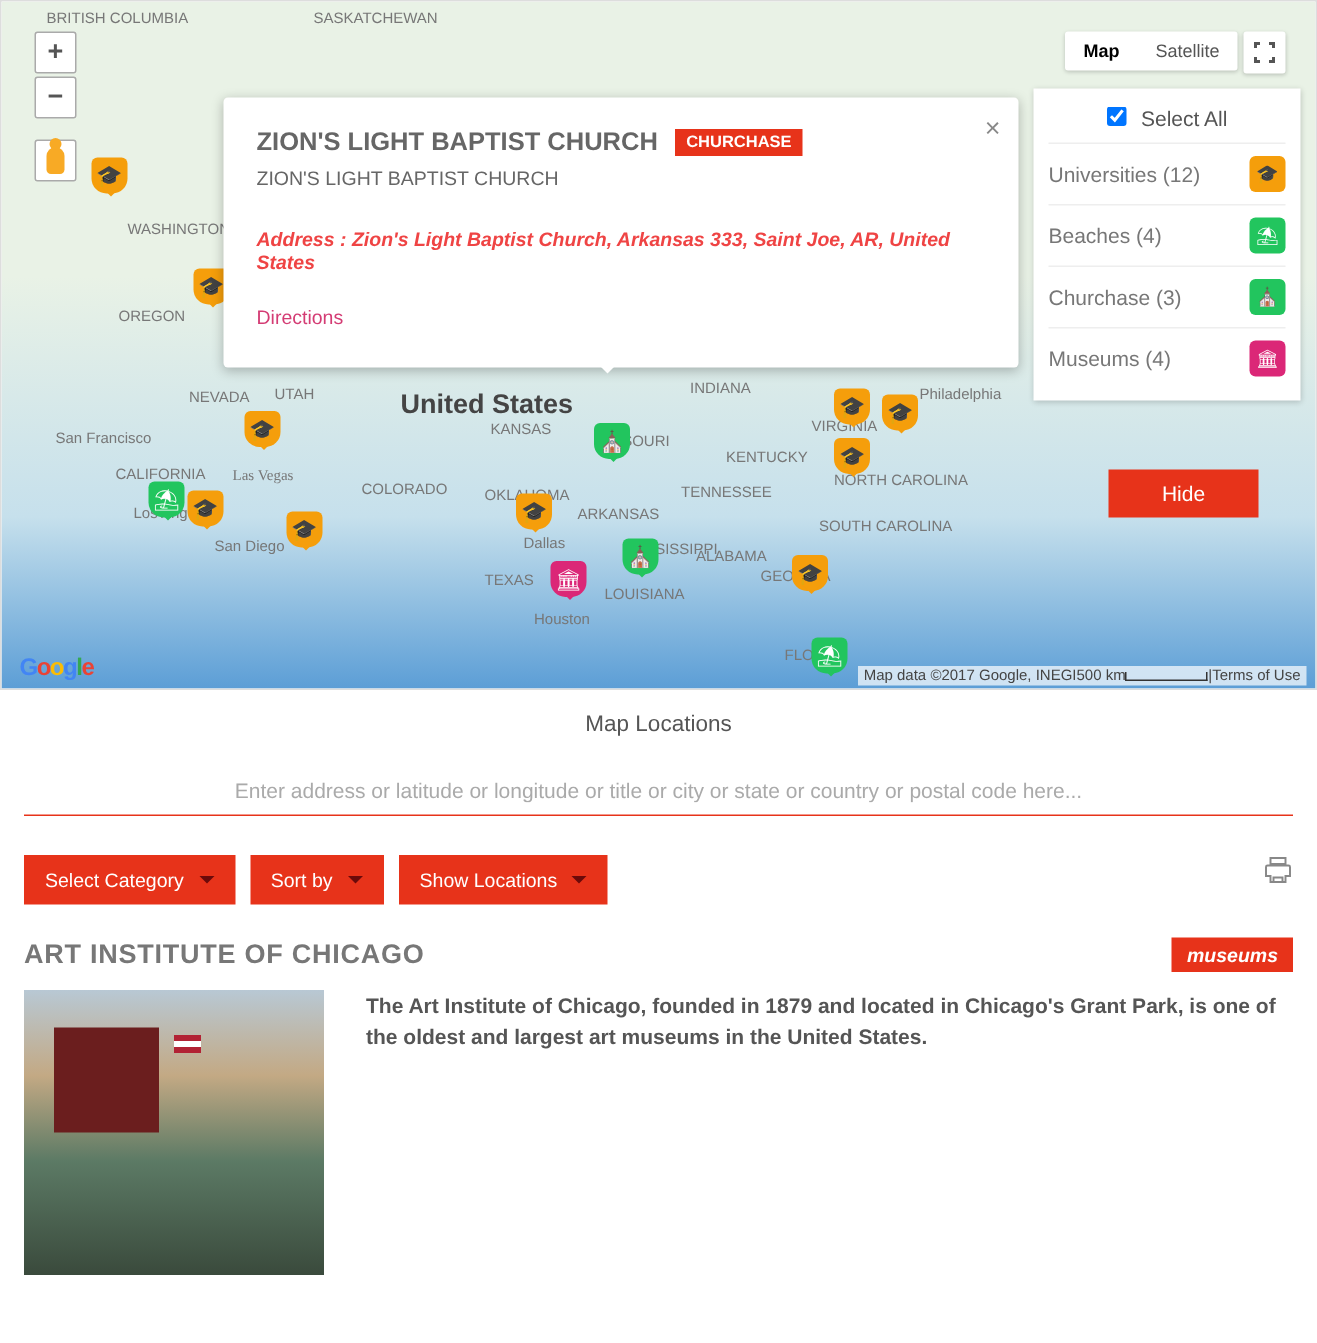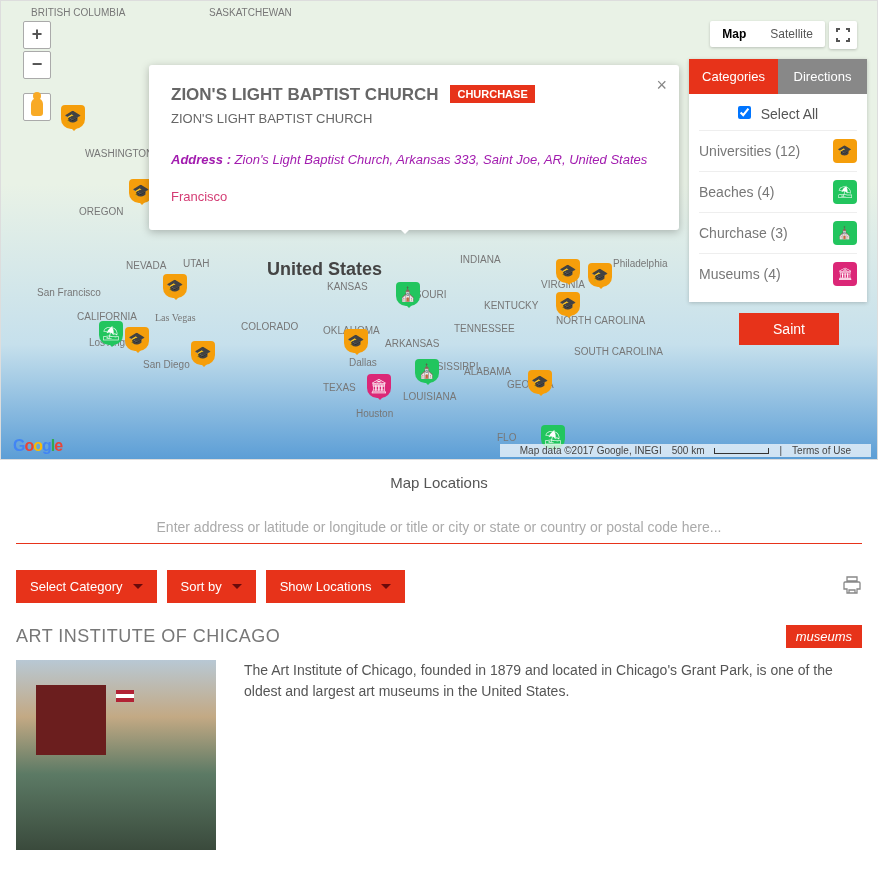--- a/index.html
+++ b/index.html
@@ -31,45 +31,45 @@
   .ic-orange { background:#f59e0b; }
   .ic-green { background:#22c55e; }
   .ic-pink { background:#db2777; }
   .hide-btn { display:block; margin:8px auto 0; width:100px; background:#e7331a; color:#fff; text-align:center; padding:8px 0; border:none; cursor:pointer; font-size:14px; position:absolute; top:304px; right:38px; }
   .infowin { position:absolute; top:64px; left:148px; width:530px; background:#fff; border-radius:3px; box-shadow:0 2px 8px rgba(0,0,0,.25); padding:20px 22px 26px; }
   .infowin::after { content:''; position:absolute; bottom:-14px; left:246px; border:10px solid transparent; border-top-color:#fff; }
   .iw-close { position:absolute; top:10px; right:12px; color:#888; cursor:pointer; font-size:18px; }
   .iw-title { font-size:17px; font-weight:bold; color:#666; display:inline; }
   .iw-badge { display:inline-block; background:#e7331a; color:#fff; font-size:11px; font-weight:bold; padding:3px 7px; margin-left:8px; vertical-align:2px; }
   .iw-sub { font-size:13px; color:#666; margin-top:6px; }
-  .iw-addr { margin-top:26px; font-size:13px; color:#a21caf; }
+  .iw-addr { margin-top:26px; font-size:13px; color:#ef4444;font-weight:bold; }
   .iw-addr b { font-style:italic; }
   .iw-addr span { font-style:italic; }
   .iw-link { display:inline-block; margin-top:22px; color:#d43c74; font-size:13px; cursor:pointer; }
   .marker { position:absolute; width:24px; height:24px; border-radius:4px 4px 10px 10px; display:flex; align-items:center; justify-content:center; color:#fff; pointer-events:auto; cursor:pointer; }
   .marker::after { content:''; position:absolute; bottom:-8px; left:7px; border:6px solid transparent; }
   .marker.m-orange::after { border-top-color:#f59e0b; }
   .marker.m-green::after { border-top-color:#22c55e; }
   .marker.m-pink::after { border-top-color:#db2777; }
   .m-orange { background:#f59e0b; }
   .m-green { background:#22c55e; }
   .m-pink { background:#db2777; }
-  .attrib { position:absolute; bottom:2px; right:6px; font-size:10px; color:#444; display:flex; gap:10px; align-items:center; background:rgba(255,255,255,.7); padding:1px 20px; }
+  .attrib { position:absolute; bottom:2px; right:6px; font-size:10px; color:#444; display:flex; align-items:center; background:rgba(255,255,255,.7); padding:1px 4px; }
   .scale-bar { width:55px; height:6px; border-left:1px solid #333; border-right:1px solid #333; border-bottom:1px solid #333; }
   .google-logo { position:absolute; bottom:4px; left:12px; font-size:16px; font-weight:bold; letter-spacing:-1px; }
   .google-logo span:nth-child(1){color:#4285F4;} .google-logo span:nth-child(2){color:#EA4335;} .google-logo span:nth-child(3){color:#FBBC05;} .google-logo span:nth-child(4){color:#4285F4;} .google-logo span:nth-child(5){color:#34A853;} .google-logo span:nth-child(6){color:#EA4335;}
   .section-title { padding:14px 16px 0; color:#555; font-size:15px;text-align:center; }
   .search-wrap { padding:20px 16px 6px; }
   .search-input { width:100%; border:none; border-bottom:1px solid #e7331a; padding:8px 2px; font-size:14px; color:#555; outline:none;text-align:center; }
   .search-input::placeholder { color:#aaa; }
-  .controls { display:flex; gap:10px; padding:20px 16px 6px; align-items:center; }
+  .controls { display:flex; gap:10px; padding:20px 16px 6px; align-items:flex-start; }
   .ctrl-btn { background:#e7331a; color:#fff; border:none; padding:9px 14px; font-size:13px; cursor:pointer; display:flex; align-items:center; gap:10px; }
   .caret { width:0; height:0; border:5px solid transparent; border-top-color:#6b0a0a; margin-top:4px; }
   .print-icon { margin-left:auto; color:#888; cursor:pointer; }
-  .result { padding:16px 16px 4px; }
+  .result { padding:16px 16px 4px;font-weight:bold; }
   .result-head { display:flex; justify-content:space-between; align-items:center; }
   .result-title { font-size:18px; color:#777; letter-spacing:.5px; }
   .result-badge { background:#e7331a; color:#fff; font-style:italic; font-size:13px; padding:4px 10px; }
   .result-body { display:flex; gap:28px; margin-top:12px; }
   .thumb { width:200px; height:190px; background:linear-gradient(180deg,#b8c8d4 0%,#c3a984 30%,#5c7a65 60%,#3a4a3c 100%); position:relative; flex-shrink:0; }
   .thumb::before { content:''; position:absolute; top:30px; left:100px; width:18px; height:12px; background:linear-gradient(180deg,#b22234 33%,#fff 33%,#fff 66%,#b22234 66%); }
   .thumb::after { content:''; position:absolute; top:25px; left:20px; width:70px; height:70px; background:#6b1e1e; }
   .result-desc { color:#555; font-size:14px; line-height:1.5; }
 </style>
 </head>
@@ -91,34 +91,34 @@
   <div class="map-label" style="top:324px;left:322px;">OKLAHOMA</div>
   <div class="map-label" style="top:337px;left:384px;">ARKANSAS</div>
   <div class="map-label" style="top:381px;left:322px;">TEXAS</div>
   <div class="map-label" style="top:390px;left:402px;">LOUISIANA</div>
   <div class="map-label" style="top:288px;left:396px;">MISSOURI</div>
   <div class="map-label" style="top:322px;left:453px;">TENNESSEE</div>
   <div class="map-label" style="top:299px;left:483px;">KENTUCKY</div>
   <div class="map-label" style="top:365px;left:463px;">ALABAMA</div>
   <div class="map-label" style="top:360px;left:418px;">MISSISSIPPI</div>
   <div class="map-label" style="top:378px;left:506px;">GEORGIA</div>
-  <div class="map-label" style="top:345px;left:545px;margin-left:28px;">SOUTH CAROLINA</div>
+  <div class="map-label" style="top:345px;left:545px;">SOUTH CAROLINA</div>
   <div class="map-label" style="top:314px;left:555px;">NORTH CAROLINA</div>
   <div class="map-label" style="top:278px;left:540px;">VIRGINIA</div>
   <div class="map-label" style="top:253px;left:459px;">INDIANA</div>
   <div class="map-label" style="top:180px;left:155px;">IDAHO</div>
 
   <div class="map-label" style="top:286px;left:36px;">San Francisco</div>
   <div class="map-label" style="top:336px;left:88px;">Los Angeles</div>
   <div class="map-label" style="top:358px;left:142px;">San Diego</div>
   <div class="map-label" style="top:311px;left:154px;font-family:Liberation Serif, serif;">Las Vegas</div>
   <div class="map-label" style="top:356px;left:348px;">Dallas</div>
   <div class="map-label" style="top:407px;left:355px;">Houston</div>
   <div class="map-label" style="top:257px;left:612px;">Philadelphia</div>
-  <div class="map-label" style="top:431px;left:496px;">FLO</div>
+  <div class="map-label" style="top:431px;left:522px;">FLO</div>
 
   <div class="marker m-orange" style="top:104px;left:60px;">🎓</div>
   <div class="marker m-orange" style="top:178px;left:128px;">🎓</div>
   <div class="marker m-orange" style="top:273px;left:162px;">🎓</div>
   <div class="marker m-orange" style="top:326px;left:124px;">🎓</div>
   <div class="marker m-orange" style="top:340px;left:190px;">🎓</div>
   <div class="marker m-orange" style="top:328px;left:343px;">🎓</div>
   <div class="marker m-orange" style="top:369px;left:527px;">🎓</div>
   <div class="marker m-orange" style="top:258px;left:555px;">🎓</div>
   <div class="marker m-orange" style="top:262px;left:587px;">🎓</div>
@@ -149,28 +149,24 @@
 
   <div class="infowin">
     <span class="iw-close">×</span>
     <span class="iw-title">ZION'S LIGHT BAPTIST CHURCH</span>
     <span class="iw-badge">CHURCHASE</span>
     <div class="iw-sub">ZION'S LIGHT BAPTIST CHURCH</div>
     <div class="iw-addr">
       <b>Address :</b>
       <span>Zion's Light Baptist Church, Arkansas 333, Saint Joe, AR, United States</span>
     </div>
-    <a class="iw-link">Francisco</a>
+    <a class="iw-link">Directions</a>
   </div>
 
   <div class="sidebar">
-    <div class="tabs">
-      <div class="tab active">Categories</div>
-      <div class="tab inactive">Directions</div>
-    </div>
     <div class="cat-list">
       <div class="select-all">
         <input type="checkbox" checked="" style="">
         <span>Select All</span>
       </div>
       <div class="cat-row">
         <span>Universities (12)</span>
         <span class="cat-icon ic-orange">🎓</span>
       </div>
       <div class="cat-row">
@@ -180,21 +176,21 @@
       <div class="cat-row">
         <span>Churchase (3)</span>
         <span class="cat-icon ic-green">⛪</span>
       </div>
       <div class="cat-row">
         <span>Museums (4)</span>
         <span class="cat-icon ic-pink">🏛</span>
       </div>
     </div>
   </div>
-  <button class="hide-btn">Saint</button>
+  <button class="hide-btn">Hide</button>
 
   <div class="google-logo"><span>G</span><span>o</span><span>o</span><span>g</span><span>l</span><span>e</span></div>
   <div class="attrib">
     <span>Map data ©2017 Google, INEGI</span>
     <span>500 km</span>
     <span class="scale-bar"></span>
     <span>|</span>
     <span>Terms of Use</span>
   </div>
 </div>

